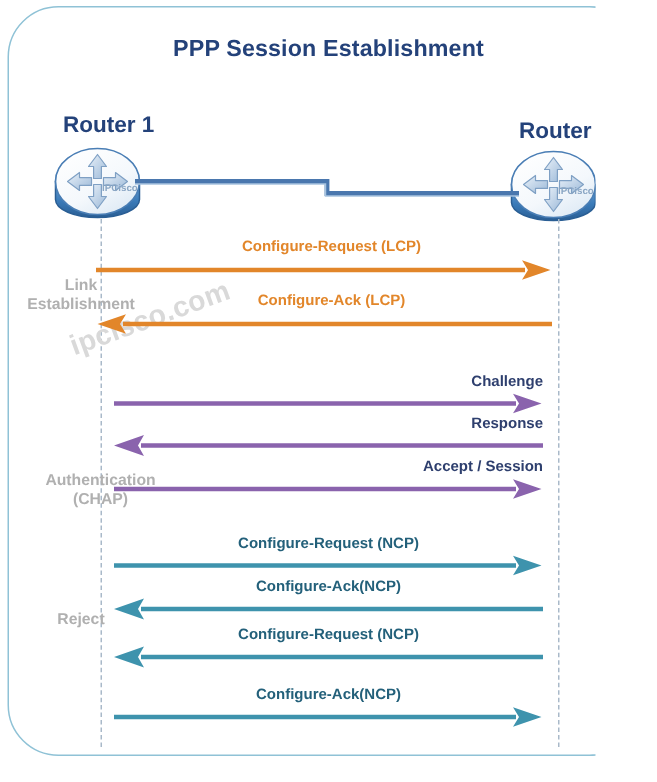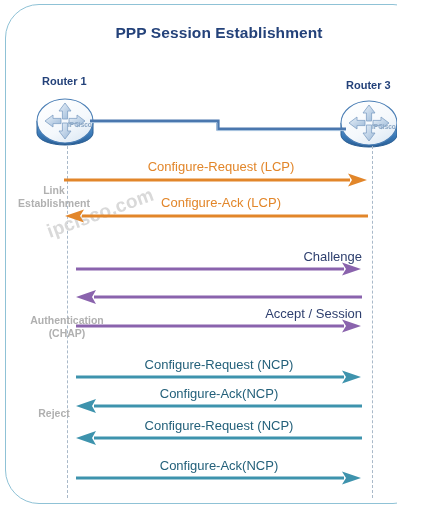--- a/index.html
+++ b/index.html
@@ -35,21 +35,21 @@
     top: 24px;
     width: 438px;
     text-align: center;
     font-size: 15.5px;
     font-weight: bold;
     color: #24427a;
     letter-spacing: 0.1px;
   }
   .router-label {
     position: absolute;
-    font-size: 11px;
+    font-size: 15px;
     font-weight: bold;
     color: #24427a;
     white-space: nowrap;
   }
   .router {
     position: absolute;
     width: 62px;
     height: 54px;
   }
   .lifeline {
@@ -61,22 +61,22 @@
     position: absolute;
     font-size: 10.5px;
     color: #b0b0b0;
     text-align: center;
     line-height: 1.22;
     white-space: nowrap;
     font-weight: bold;
   }
   .msg-label {
     position: absolute;
-    font-size: 13px;
-    font-weight: normal;
+    font-size: 10px;
+    font-weight: bold;
     white-space: nowrap;
     text-align: center;
   }
   .arrow {
     position: absolute;
   }
   #watermark {
     position: absolute;
     left: 44px;
     top: 222px;
@@ -200,20 +200,21 @@
     <line x1="20" y1="8" x2="306" y2="8" stroke="#e2862a" stroke-width="3"></line>
     <path d="M22,1.5 L3,8 L22,14.5 L18,8 Z" fill="#e2862a"></path>
   </svg>
 
   <div class="msg-label chap-label" style="left:76px; top:249px; width:286px;">Challenge</div>
   <svg class="arrow" style="left:74px; top:261px;" width="290" height="16">
     <line x1="2" y1="8" x2="270" y2="8" stroke="#8a63ad" stroke-width="3"></line>
     <path d="M268,1.5 L287,8 L268,14.5 L272,8 Z" fill="#8a63ad"></path>
   </svg>
 
+  <div class="msg-label chap-label" style="left:76px; top:277px; width:286px;">Response</div>
   <svg class="arrow" style="left:74px; top:289px;" width="290" height="16">
     <line x1="20" y1="8" x2="288" y2="8" stroke="#8a63ad" stroke-width="3"></line>
     <path d="M22,1 L2,8 L22,15 L18,8 Z" fill="#8a63ad"></path>
   </svg>
 
   <div class="msg-label chap-label" style="left:76px; top:306px; width:286px;">Accept / Session</div>
   <svg class="arrow" style="left:74px; top:318px;" width="290" height="16">
     <line x1="2" y1="8" x2="270" y2="8" stroke="#8a63ad" stroke-width="3"></line>
     <path d="M268,1.5 L287,8 L268,14.5 L272,8 Z" fill="#8a63ad"></path>
   </svg>

